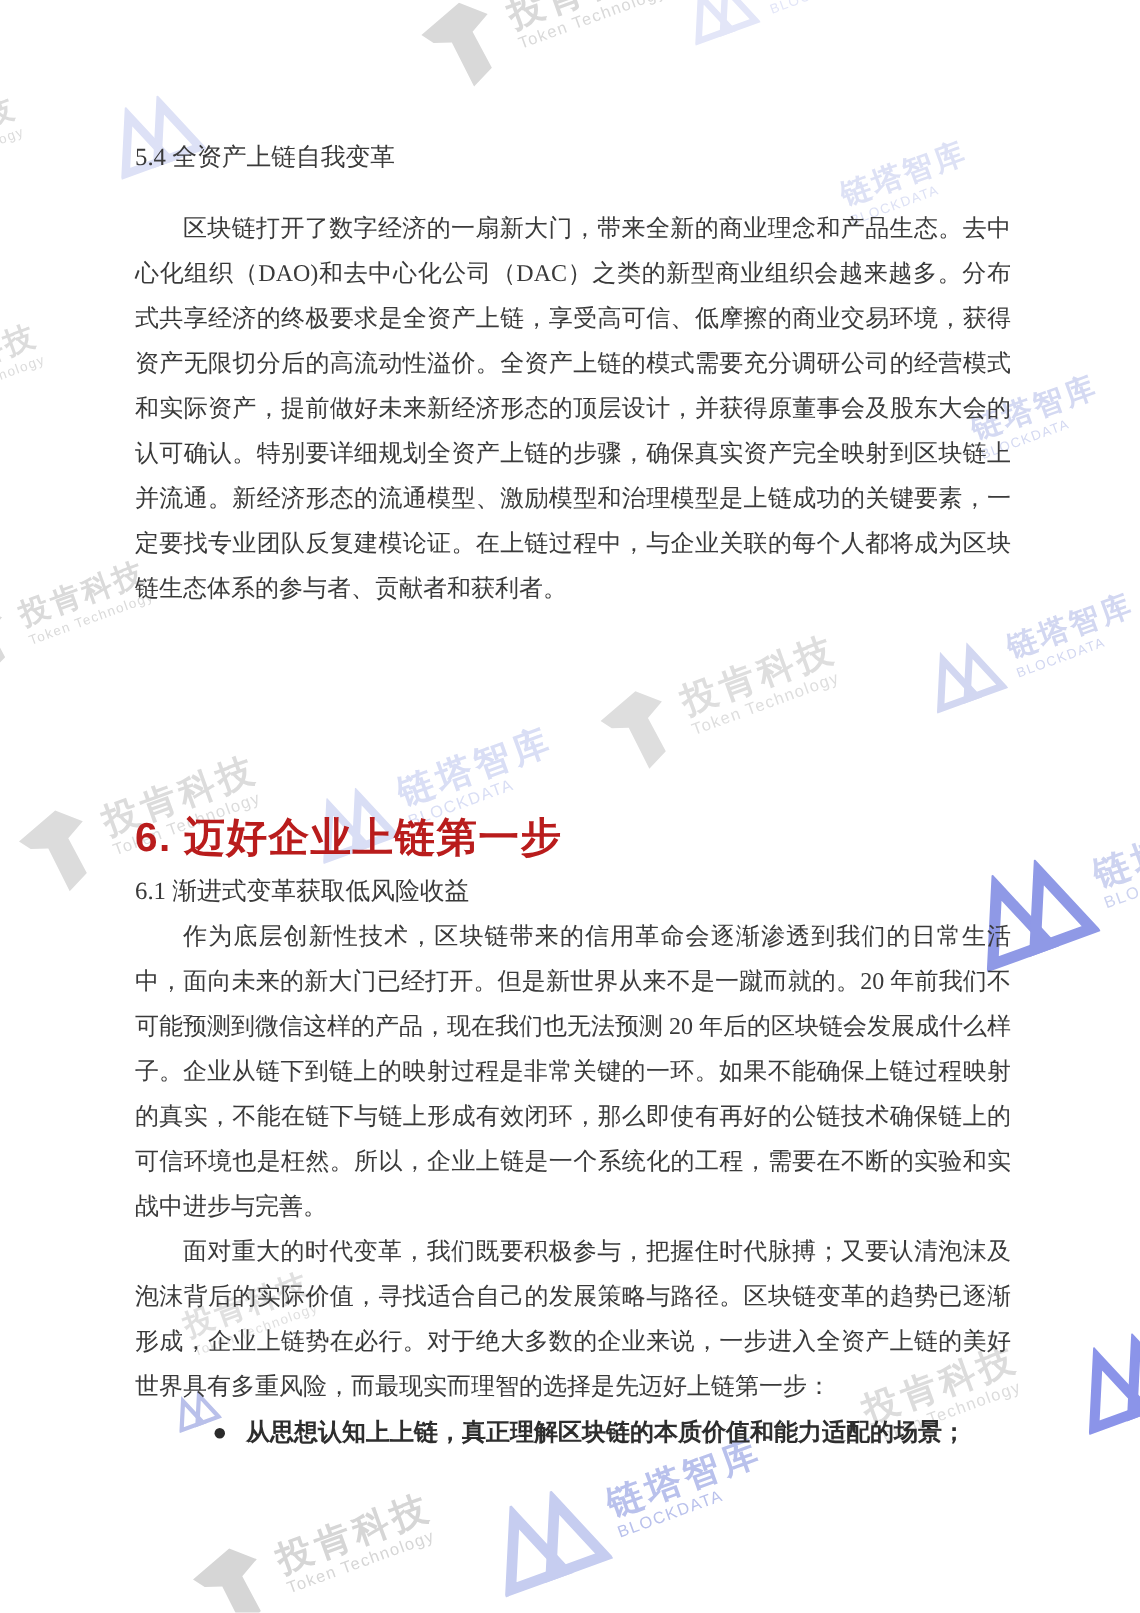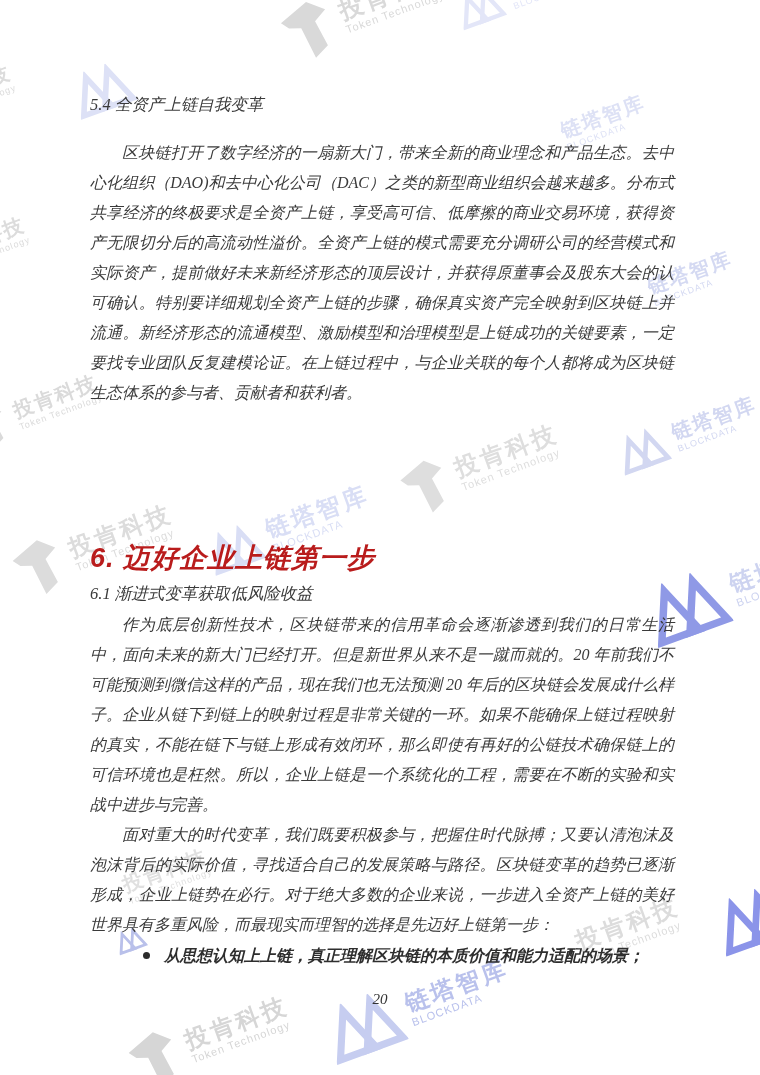--- a/index.html
+++ b/index.html
@@ -3,21 +3,21 @@
 <meta charset="utf-8">
 <style>
   html,body{margin:0;padding:0;}
   body{
     width:760px;height:1075px;position:relative;overflow:hidden;
     background:#ffffff;
     font-family:"Liberation Serif", serif;
     color:#3a3a3a;
   }
   
-  .layer-content{position:absolute;inset:0;z-index:2;font-style:italic;}
+  .layer-content{position:absolute;inset:0;z-index:2;}
   .subhead{position:absolute;left:90px;font-size:16.5px;color:#3a3a3a;white-space:nowrap;}
   .para{
     position:absolute;left:90px;width:584px;
     font-size:16px;line-height:30px;
     text-align:justify;text-indent:2em;color:#3a3a3a;
   }
   .big-heading{
     position:absolute;left:90px;top:540px;
     font-family:"Liberation Sans", sans-serif;
     font-weight:bold;font-size:27px;letter-spacing:1px;
@@ -248,15 +248,14 @@
 
   <div class="para" style="top:820px;">面对重大的时代变革，我们既要积极参与，把握住时代脉搏；又要认清泡沫及泡沫背后的实际价值，寻找适合自己的发展策略与路径。区块链变革的趋势已逐渐形成，企业上链势在必行。对于绝大多数的企业来说，一步进入全资产上链的美好世界具有多重风险，而最现实而理智的选择是先迈好上链第一步：</div>
 
   <div class="para" style="top:700px;">企业从链下到链上的映射过程是非常关键的一环。如果不能确保上链过程映射的真实，不能在链下与链上形成有效闭环，那么即使有再好的公链技术确保链上的可信环境也是枉然。所以，企业上链是一个系统化的工程，需要在不断的实验和实战中进步与完善。</div>
 
   <div class="bullet-row">
     <span class="bullet-dot"></span>
     <span class="bullet-text">从思想认知上上链，真正理解区块链的本质价值和能力适配的场景；</span>
   </div>
 
-  <div class="page-number">20</div>
 
 </div>
 
 </body></html>

